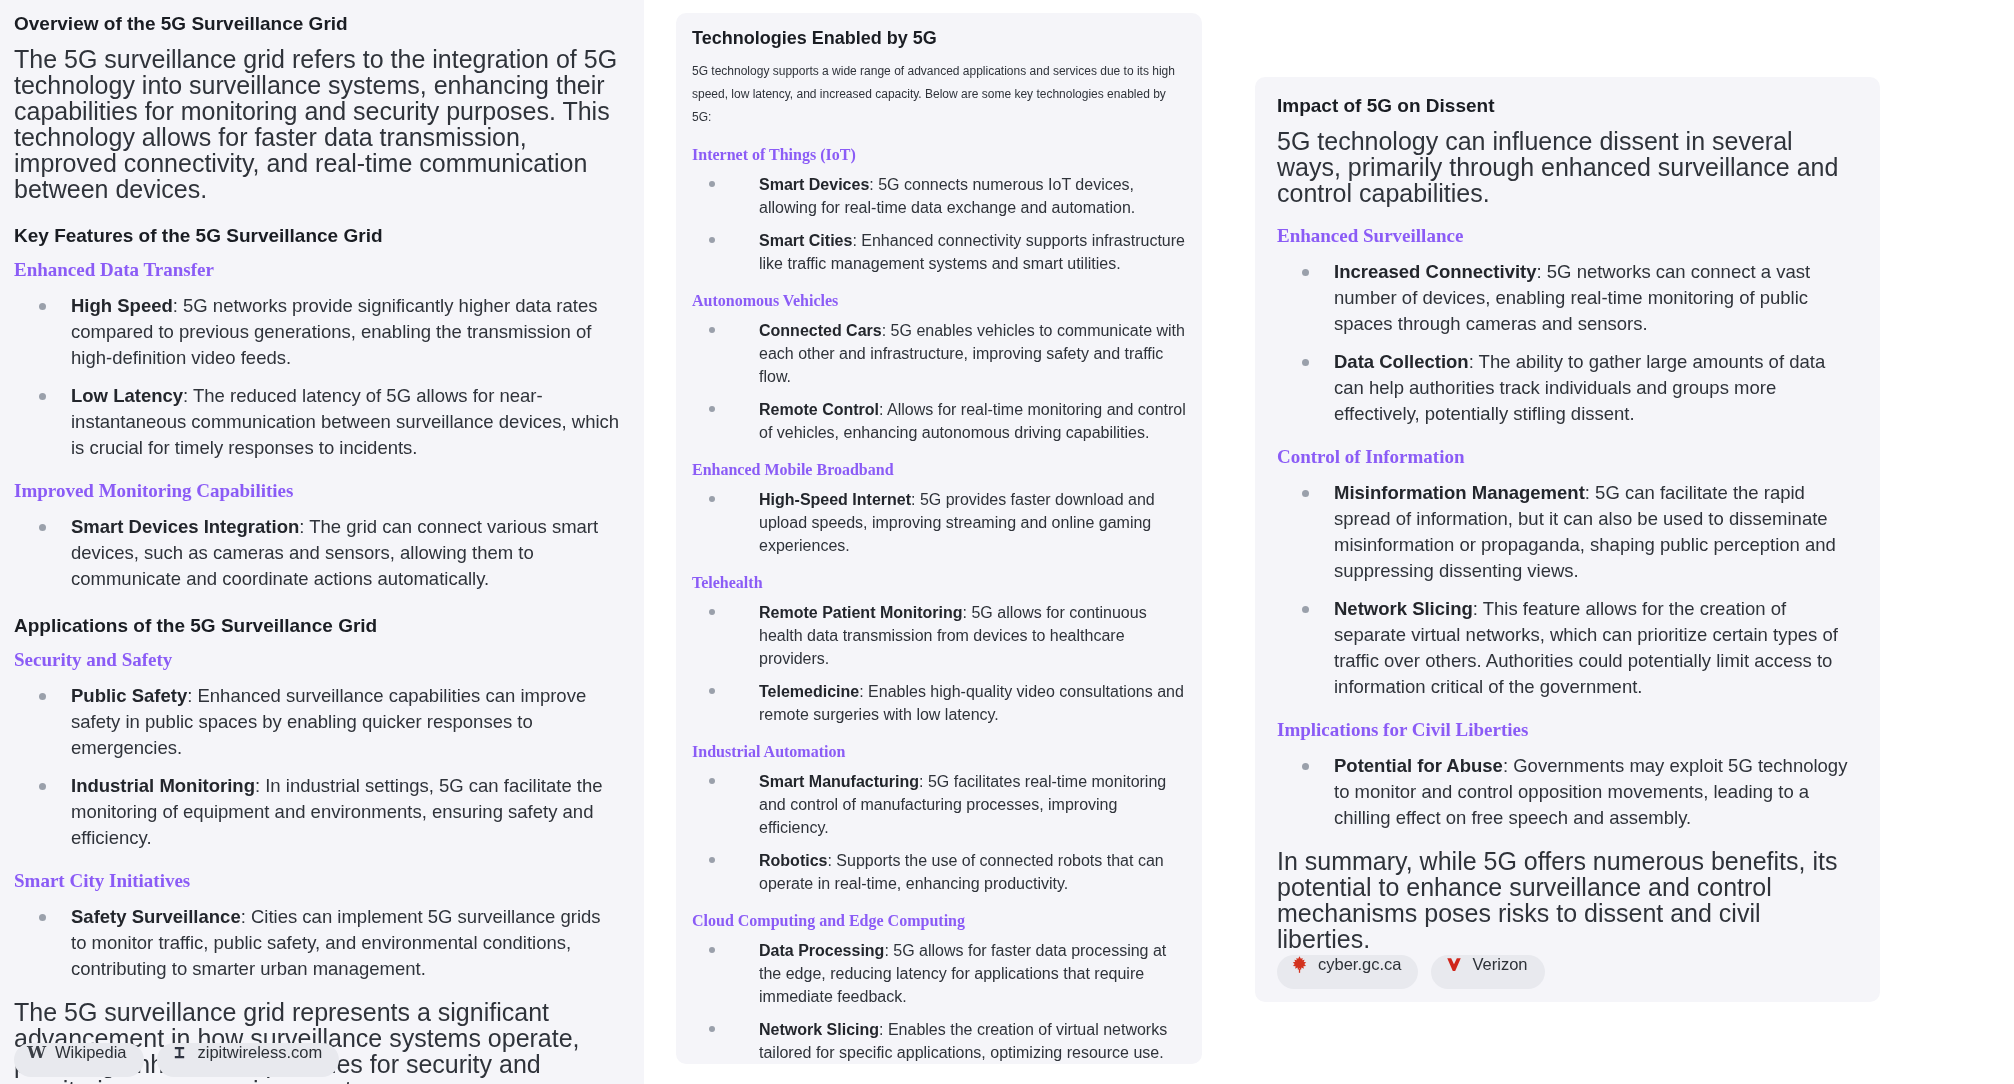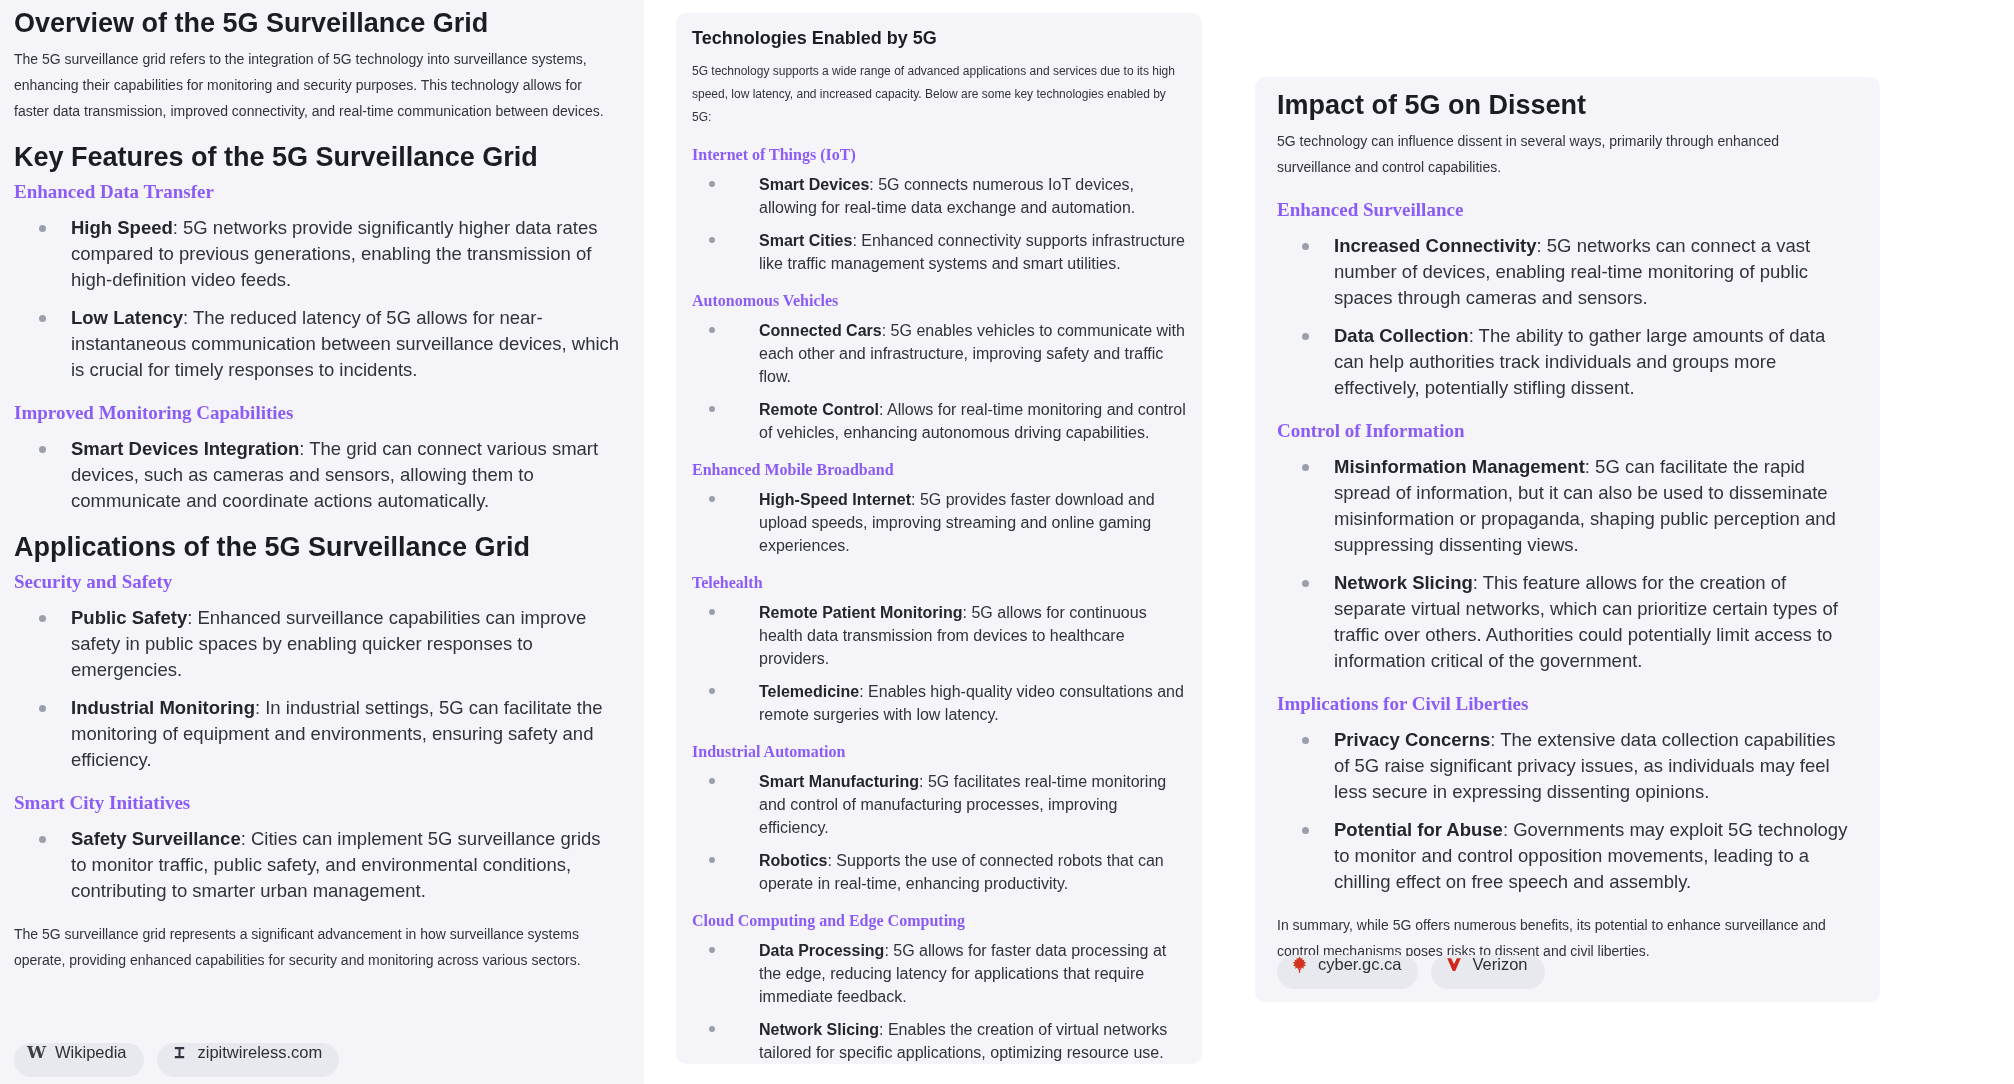--- a/index.html
+++ b/index.html
@@ -18,25 +18,25 @@
                  padding:13px 16px 14px 16px; }
   #panel-right { left:1255px;top:77px; width:625px;  height:925px;  border-radius:10px;
                  padding:15px 24px 60px 22px; }
 
   .heading    { font-weight:700; color:#1a1d23; }
   .subheading { font-weight:700; color:#8b5cf6;font-family:Liberation Serif, serif; }
   .para       { color:#2f333a; }
   .term       { font-weight:700; color:#23262c; }
 
   
-  .col-a .heading    { font-size:27px;  line-height:27px; margin:20px 0 9px; }
+  .col-a .heading    { font-size:19px;  line-height:27px; margin:20px 0 9px; }
   .col-a .heading:first-child { margin-top:0; }
   .col-a .subheading { font-size:19px;  line-height:24px; margin:18px 0 7px; }
   .col-a .heading + .subheading { margin-top:1px; }
-  .col-a .para       { font-size:14px; line-height:26px; margin:0 0 15px; }
+  .col-a .para       { font-size:25px; line-height:26px; margin:0 0 15px; }
   .col-a .ul         { margin:11px 0 17px; }
   .col-a .li         { position:relative; padding-left:57px; }
   .col-a .li + .li   { margin-top:12px; }
   .col-a .li-text    { font-size:18.5px; line-height:26px; color:#2f333a; }
   .col-a .dot        { position:absolute; left:25px; top:10px; width:7px; height:7px;
                        border-radius:50%; background:#9aa0ab; }
 
   
   .col-b .heading    { font-size:18px; line-height:24px; margin:0 0 10px; }
   .col-b .subheading { font-size:16px; line-height:22px; margin:15px 0 7px; }
@@ -218,24 +218,20 @@
           </div>
           <div class="li">
             <span class="dot"></span>
             <div class="li-text"><span class="term">Network Slicing</span><span class="desc">: This feature allows for the creation of separate virtual networks, which can prioritize certain types of traffic over others. Authorities could potentially limit access to information critical of the government.</span></div>
           </div>
         </div>
         <div class="subheading">Implications for Civil Liberties</div>
         <div class="ul">
           <div class="li">
             <span class="dot"></span>
-            <div class="li-text"><span class="term">Privacy Concerns</span><span class="desc">: The extensive data collection capabilities of 5G raise significant privacy issues, as individuals may feel less secure in expressing dissenting opinions.</span></div>
-          </div>
-          <div class="li">
-            <span class="dot"></span>
             <div class="li-text"><span class="term">Potential for Abuse</span><span class="desc">: Governments may exploit 5G technology to monitor and control opposition movements, leading to a chilling effect on free speech and assembly.</span></div>
           </div>
         </div>
         <div class="para">In summary, while 5G offers numerous benefits, its potential to enhance surveillance and control mechanisms poses risks to dissent and civil liberties.</div>
       </div>
   <div class="sources">
         <button class="chip">
           <span class="chip-icon">
             <svg viewBox="0 0 24 24" width="19" height="19" aria-hidden="true">
               <path fill="#d3321e" d="M12 1.5l1.7 3.3 2.3-1.1-.5 2.9 3-.7-1.2 2.7 3.2.9-2.4 2 2.1 2.3-3.3.3.6 3.2-3-1.4-.6 3.3-1.9-2.6-1.9 2.6-.6-3.3-3 1.4.6-3.2-3.3-.3 2.1-2.3-2.4-2 3.2-.9-1.2-2.7 3 .7-.5-2.9 2.3 1.1z"></path>

